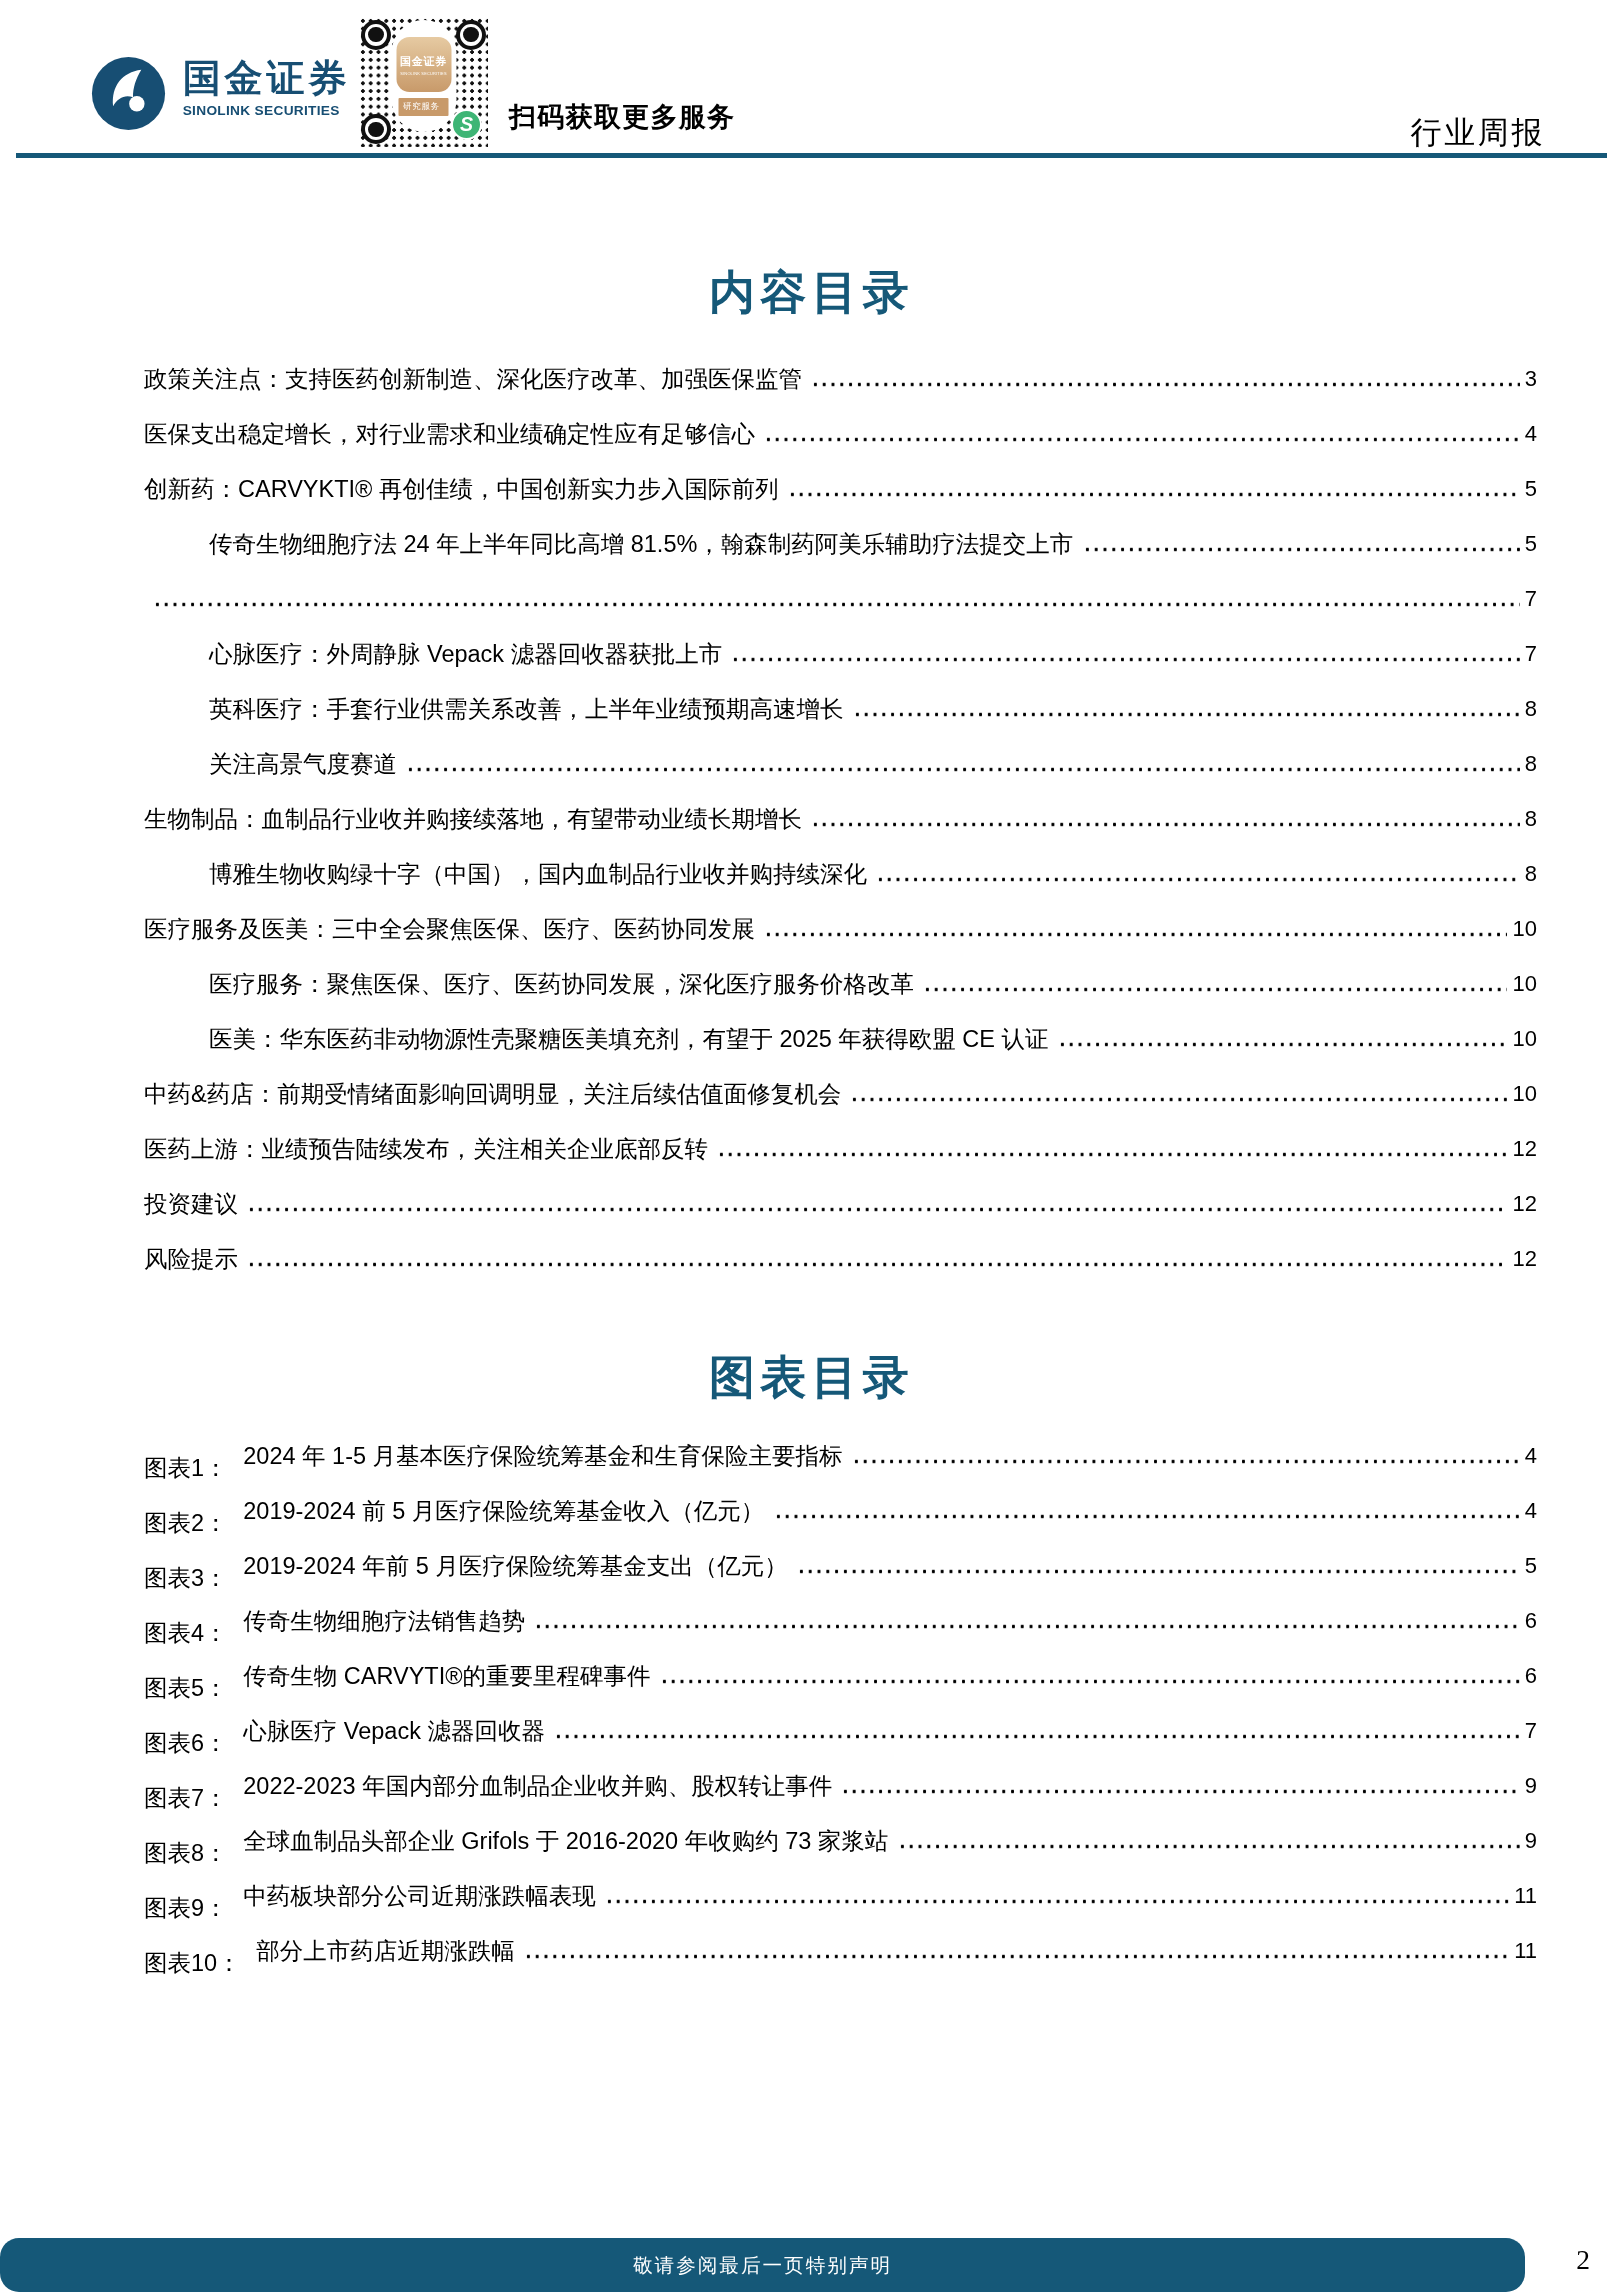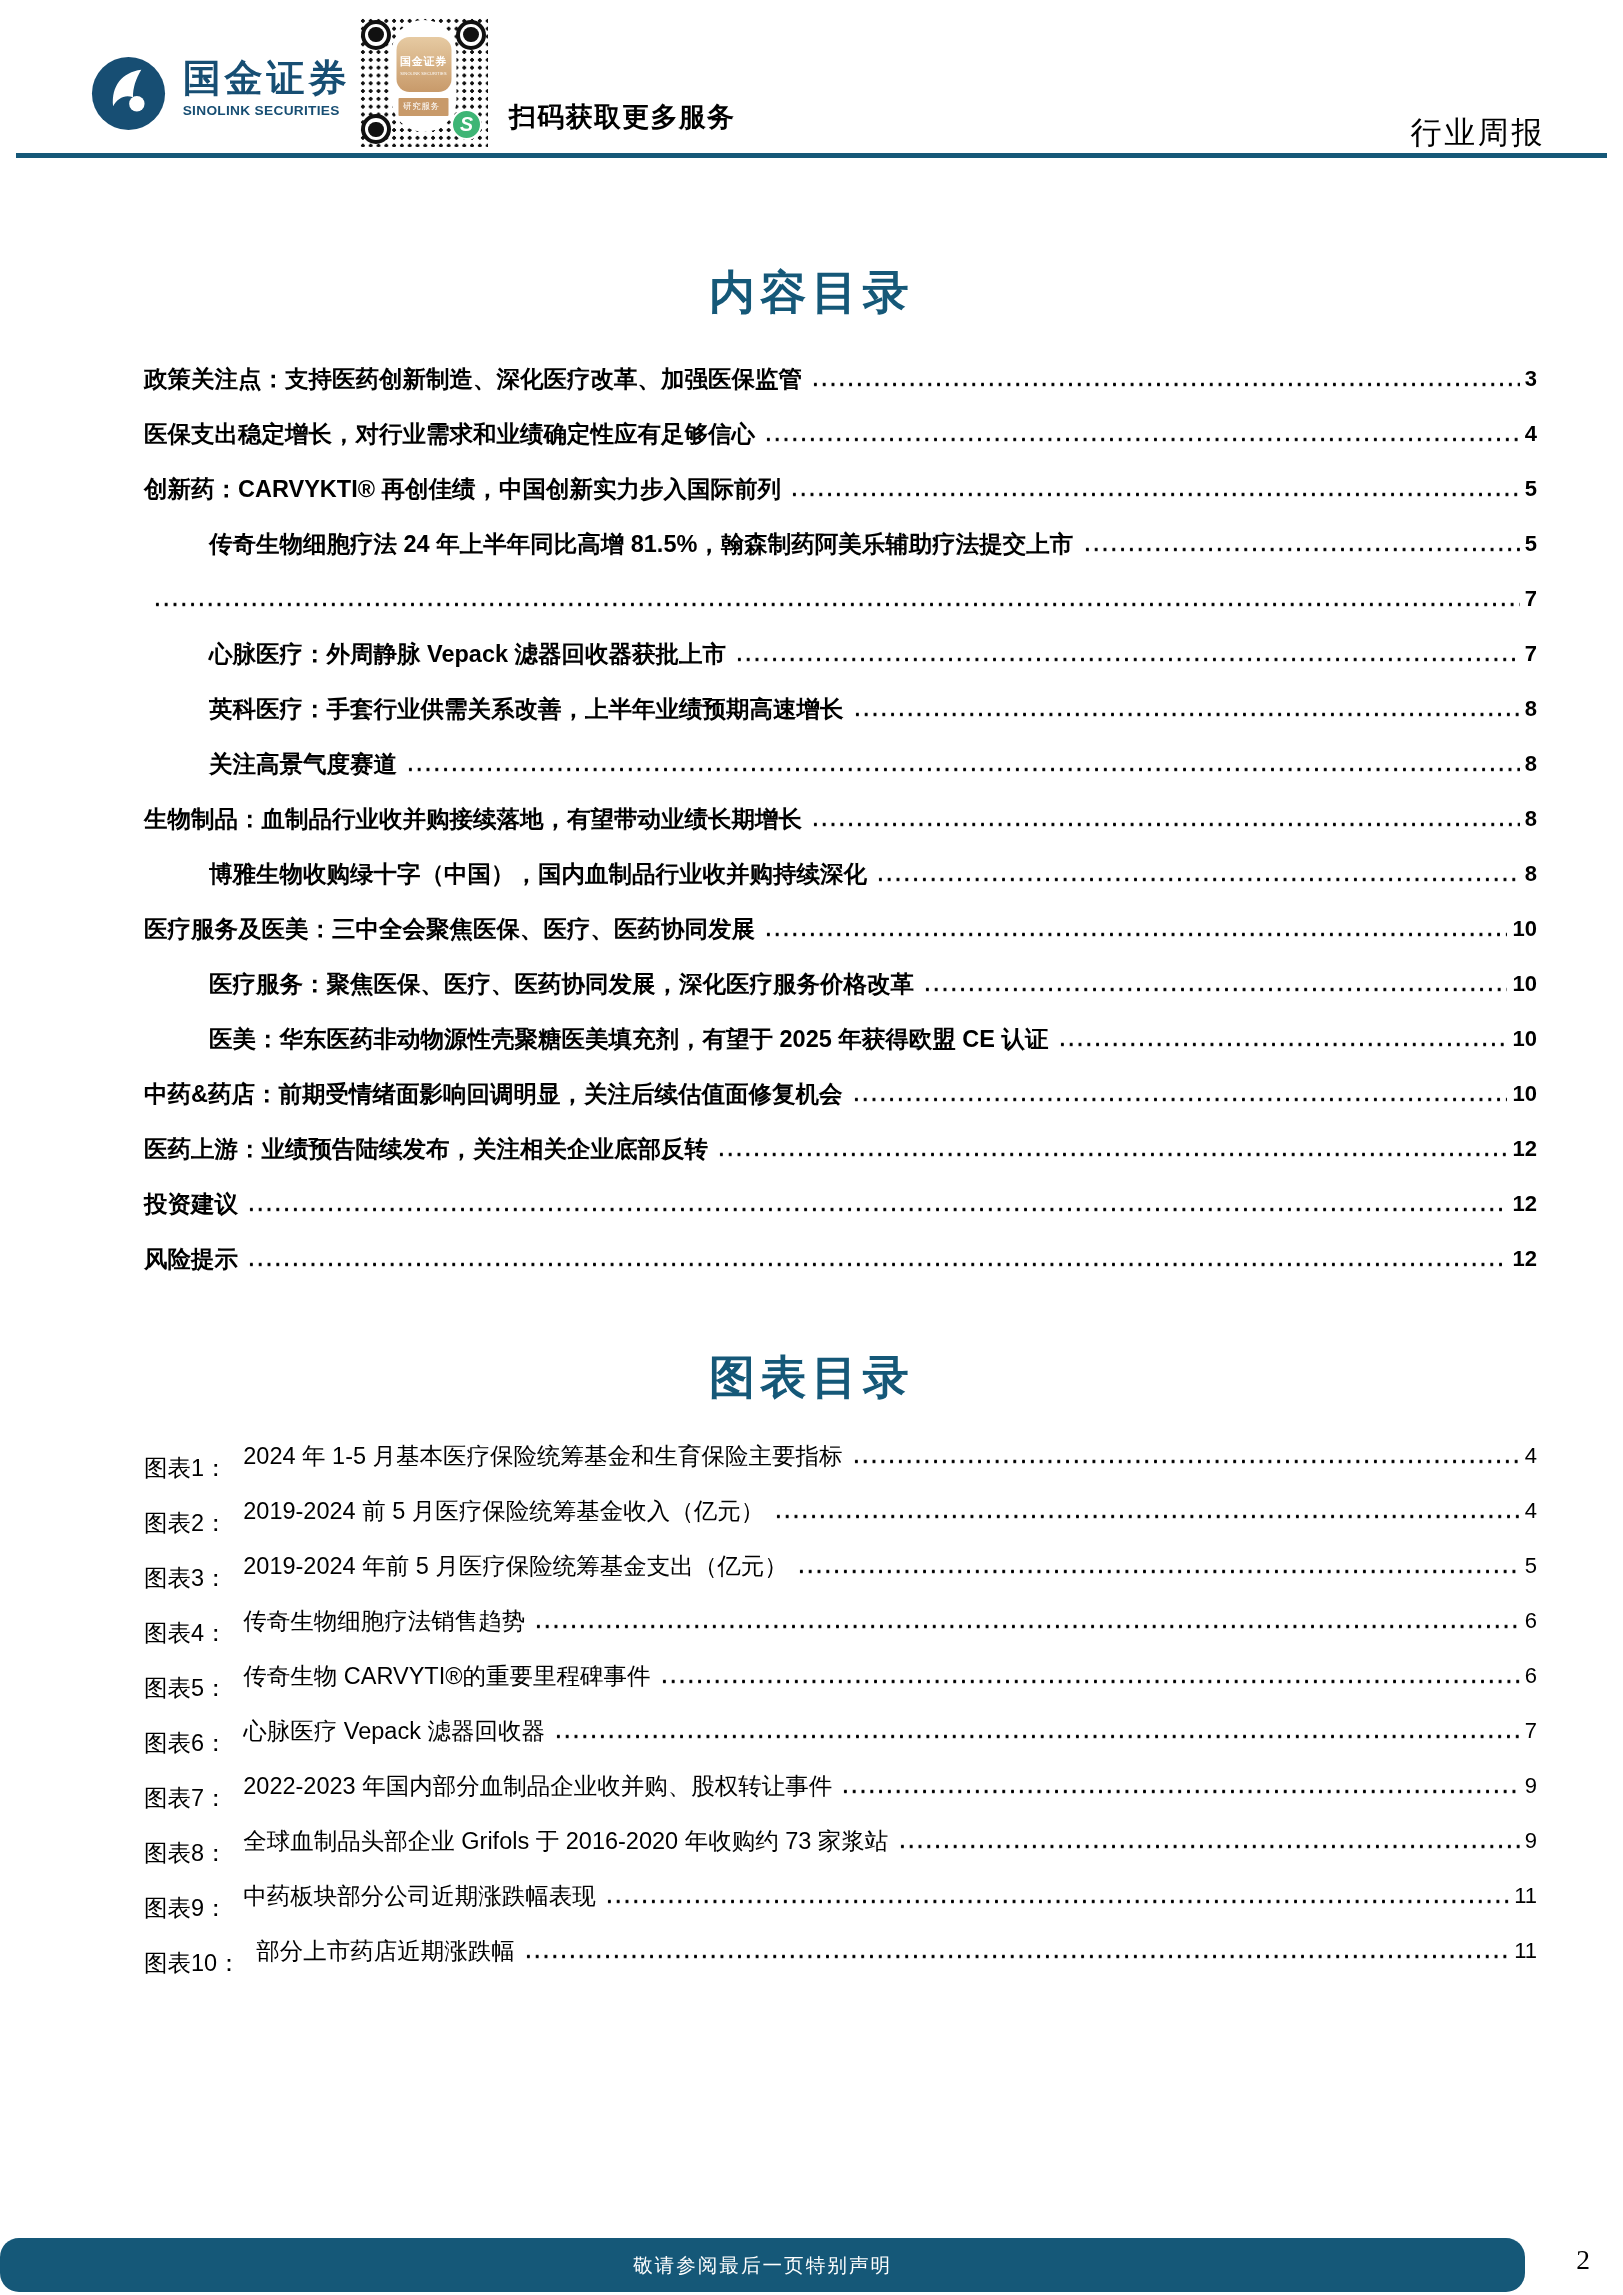--- a/index.html
+++ b/index.html
@@ -43,21 +43,21 @@
 
   
   .section-title { position:absolute; left:0; right:0; text-align:center; margin:0;
     font-size:46px; font-weight:bold; color:var(--accent,#155878); letter-spacing:5.2px;
     font-family:"Liberation Serif","DejaVu Serif",serif; line-height:65px; height:65px; }
   #toc-title { top:260px; }
   #figures-title { top:1345px; }
 
   
   .entry-list { position:absolute; left:144px; right:86px; margin:0; padding:0; list-style:none; }
-  #toc-list { top:351px;font-weight:bold; }
+  #toc-list { top:351px; }
   #figures-list { top:1428px; }
   .entry { height:55px; display:flex; align-items:center; font-size:23.5px; }
   .entry.lvl2 { padding-left:65px; }
   .entry-title, .fig-label, .page-num { white-space:nowrap; }
   .fig-label { margin-right:15.7px;margin-top:24px; }
   .leader { flex:1 1 auto; height:6.5px; position:relative; top:5.9px; margin:0 5.2px 0 9.2px;
     background-image:radial-gradient(circle, #000 1.5px, transparent 1.8px);
     background-size:8.8px 6.5px; background-repeat:repeat-x; background-position:left center; }
   .page-num { font-size:22px; }
 

